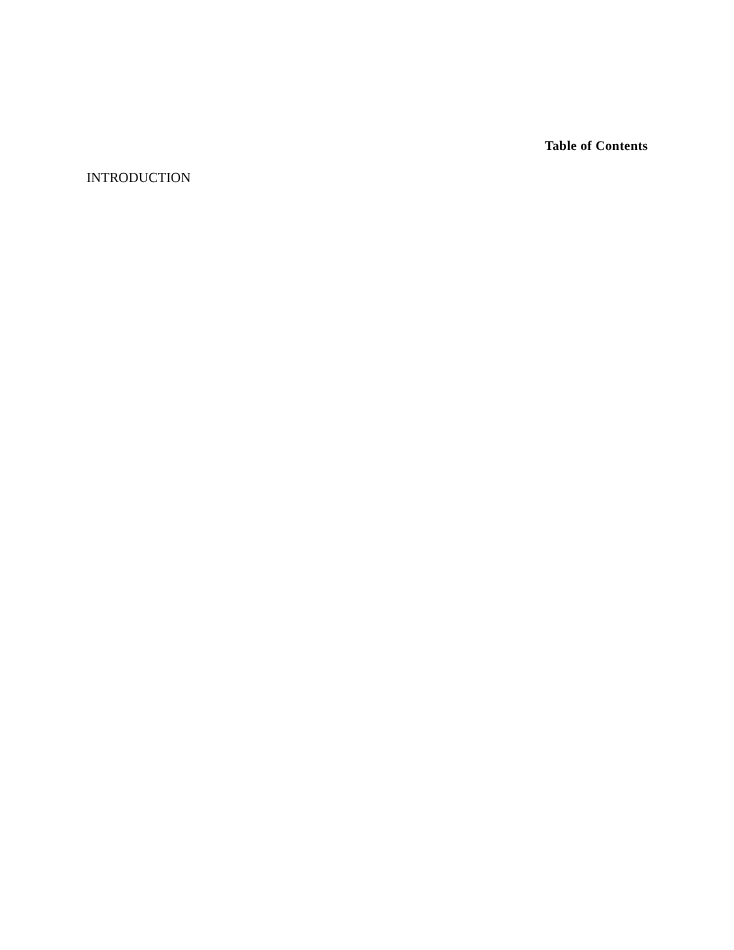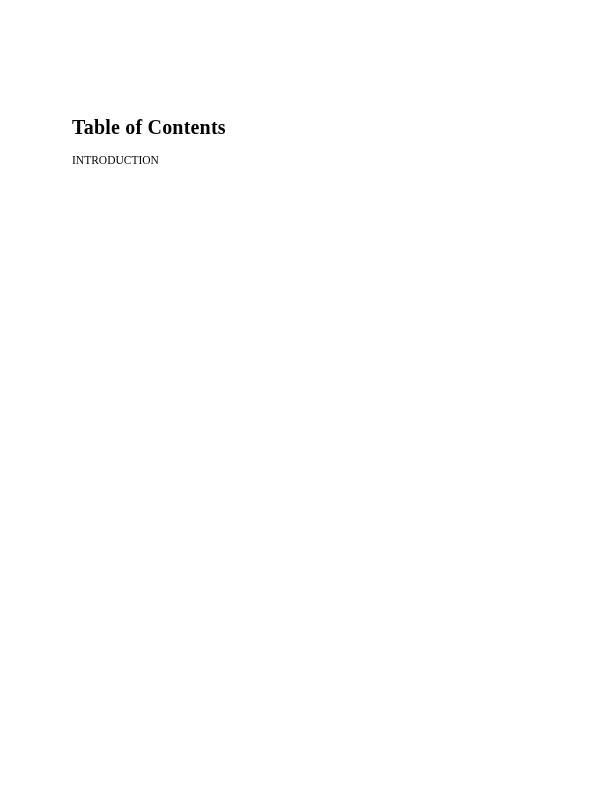--- a/index.html
+++ b/index.html
@@ -15,22 +15,22 @@
     overflow: hidden;
   }
   .page {
     position: relative;
     width: 612px;
     height: 792px;
     box-sizing: border-box;
     padding: 0 72px;
   }
   .doc-title {
-    text-align: left;
-    font-size: 20px;
+    text-align: right;
+    font-size: 11px;
     font-weight: bold;
     margin-top: 116px;
     margin-bottom: 16px;
     letter-spacing: 0.2px;
   }
   .toc {
     margin-top: 10px;
   }
   .toc-entry {
     font-size: 11.5px;

